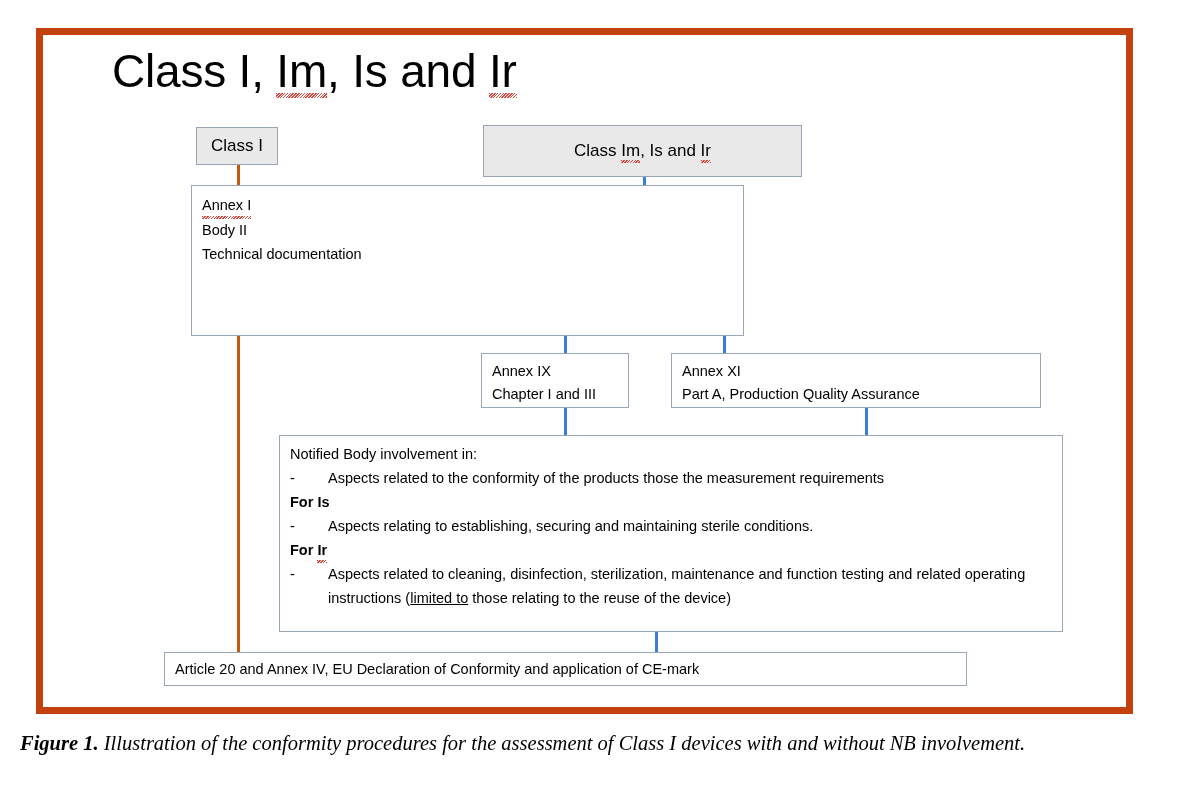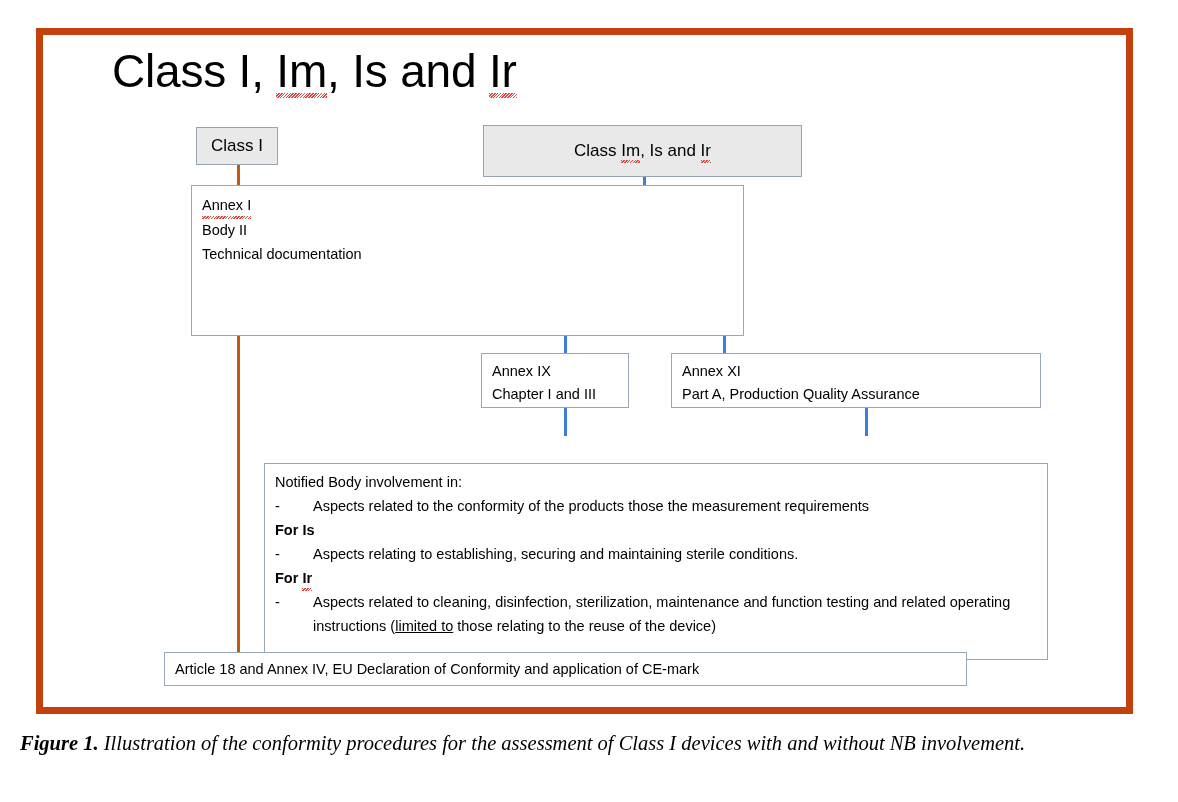--- a/index.html
+++ b/index.html
@@ -210,21 +210,21 @@
     </div>
   </div>
 
   <div class="node" id="node-annex-xi" style="left:590px; top:318px;margin-left:38px;">
     <div class="pad">
       <div><b>Annex XI</b></div>
       <div>Part A, Production Quality Assurance</div>
     </div>
   </div>
 
-  <div class="node" id="node-nb" style="left:221px; top:400px;margin-top:28px;">
+  <div class="node" id="node-nb" style="left:236px; top:400px;">
     <div class="nb-body">
       <div>Notified Body involvement in:</div>
 
       <div class="nb-item">
         <span class="dash">-</span>
         <span class="txt">Aspects related to the conformity of the products those the measurement requirements</span>
       </div>
 
       <div class="nb-head"><span>For </span><span>Is</span></div>
       <div class="nb-item">
@@ -235,21 +235,21 @@
       <div class="nb-head"><span>For </span><span class="sq">Ir</span></div>
       <div class="nb-item">
         <span class="dash">-</span>
         <span class="txt"><span>Aspects related to cleaning, disinfection, sterilization, maintenance and function testing and</span> <span>related operating instructions (</span><span class="underline">limited to</span><span> those relating to the reuse of the device)</span></span>
       </div>
     </div>
   </div>
 
   <div class="node" id="node-article19" style="left:121px; top:617px;">
     <div class="pad">
-      <span class="bold">Article 18 and Annex IV</span><span>, EU Declaration of Conformity and application of CE-mark</span>
+      <span class="bold">Article 20 and Annex IV</span><span>, EU Declaration of Conformity and application of CE-mark</span>
     </div>
   </div>
 
 </div>
 
 <div id="figure-caption">
   <span class="cap-label">Figure 1.</span>
   <span>Illustration of the conformity procedures for the assessment of Class I devices with and without NB involvement.</span>
 </div>
 

